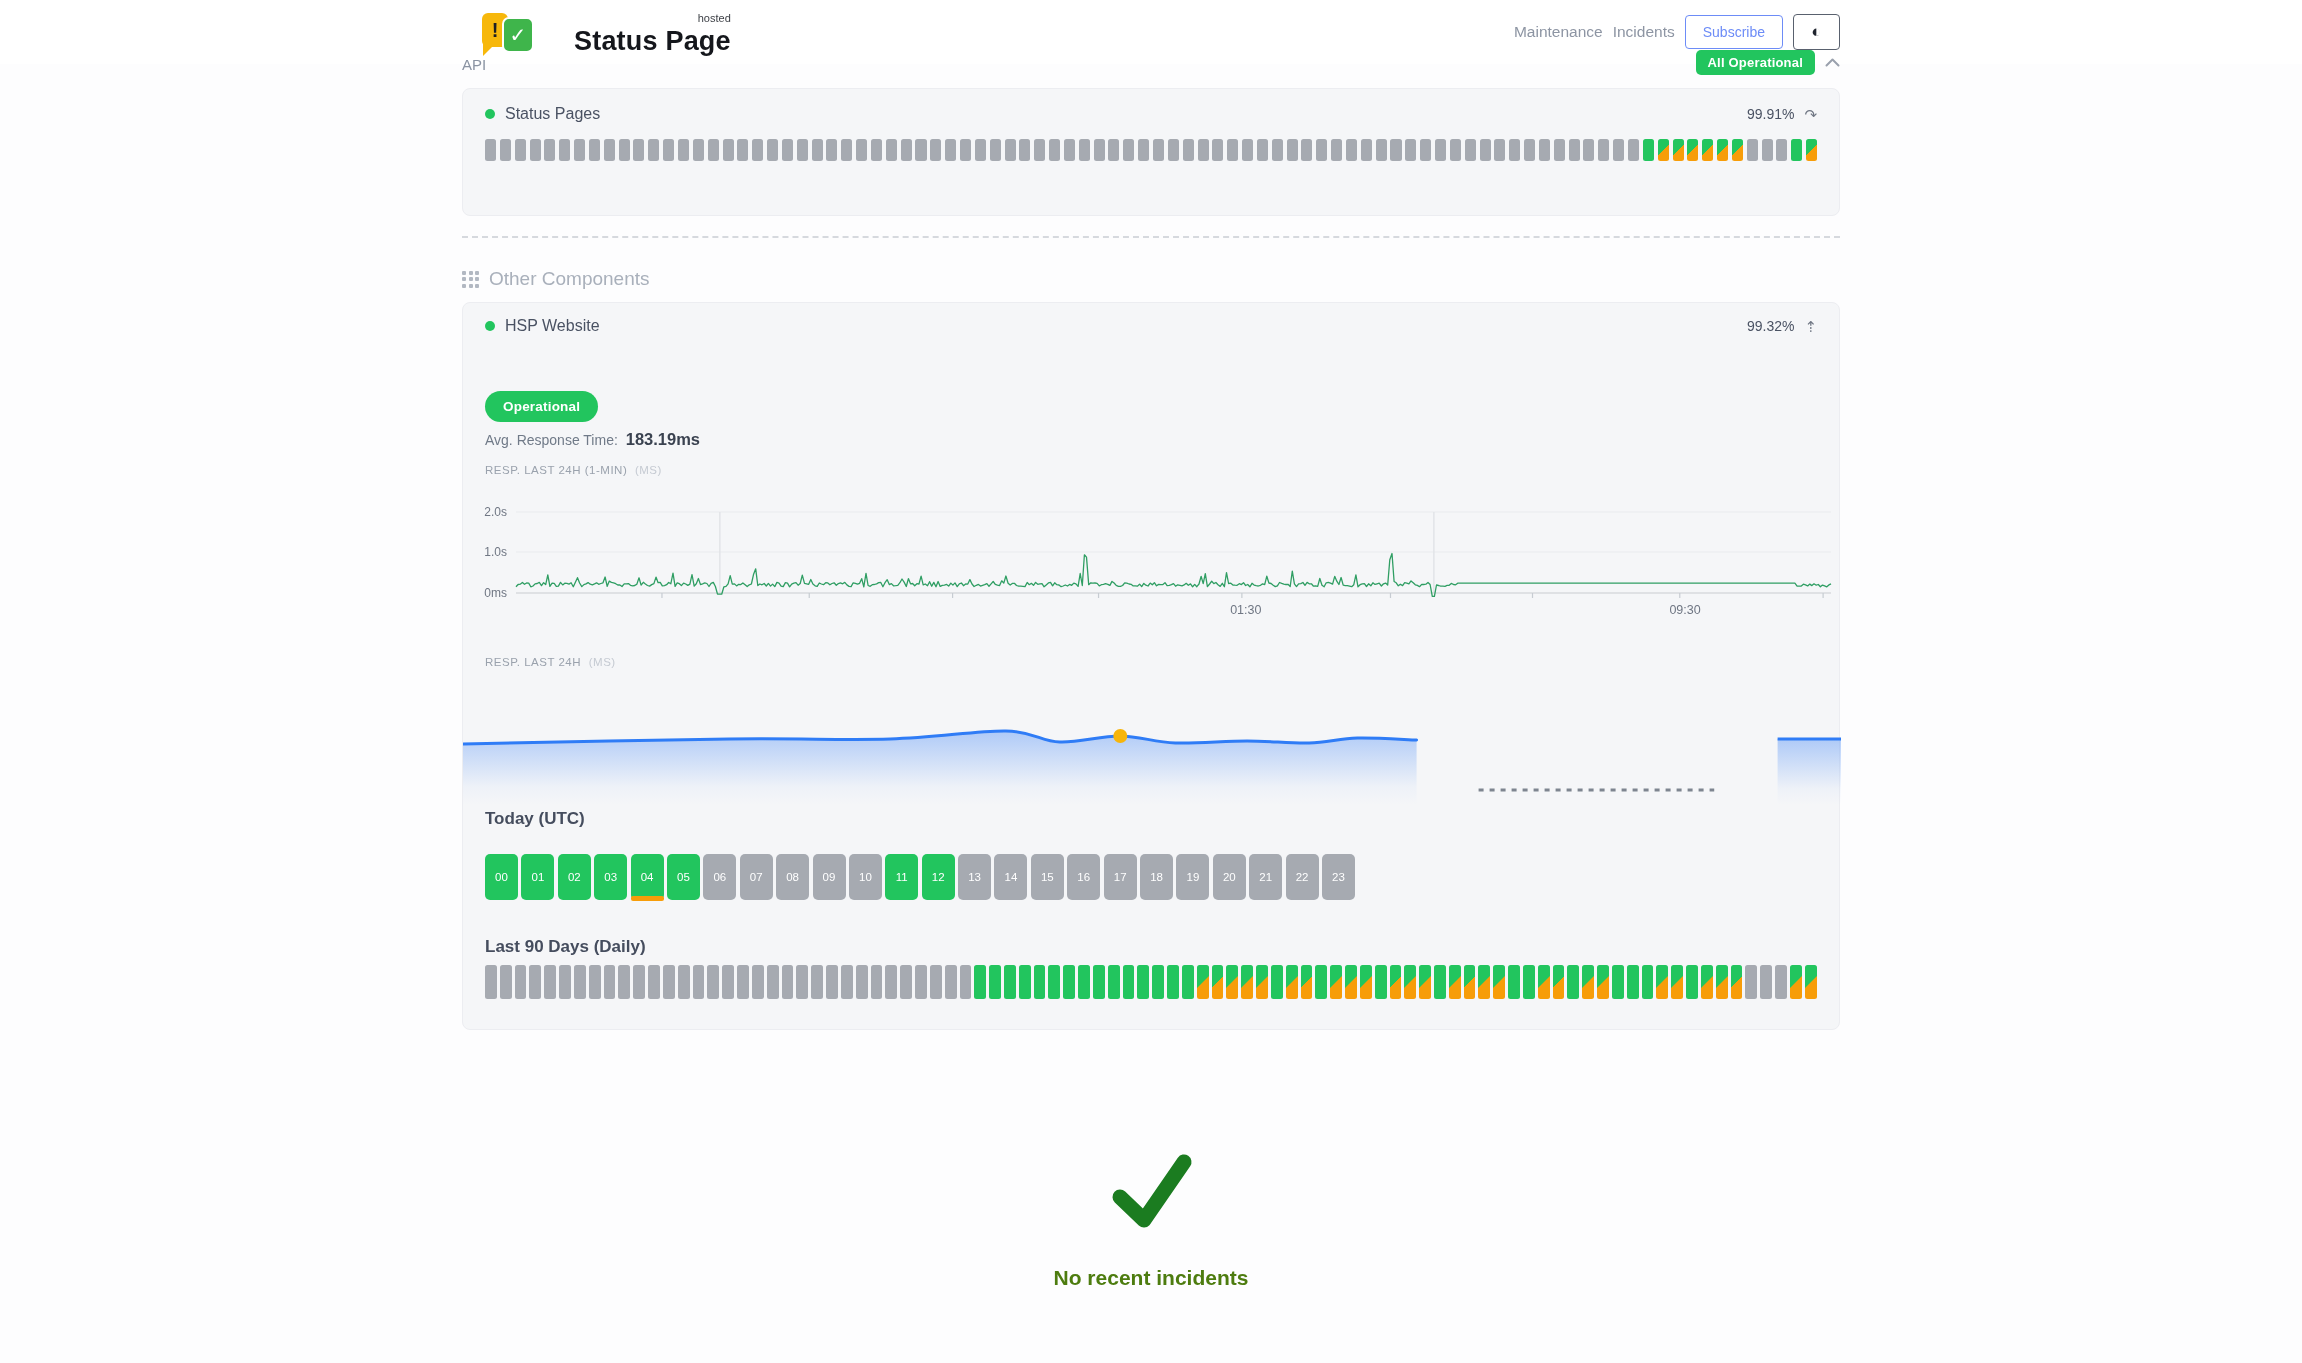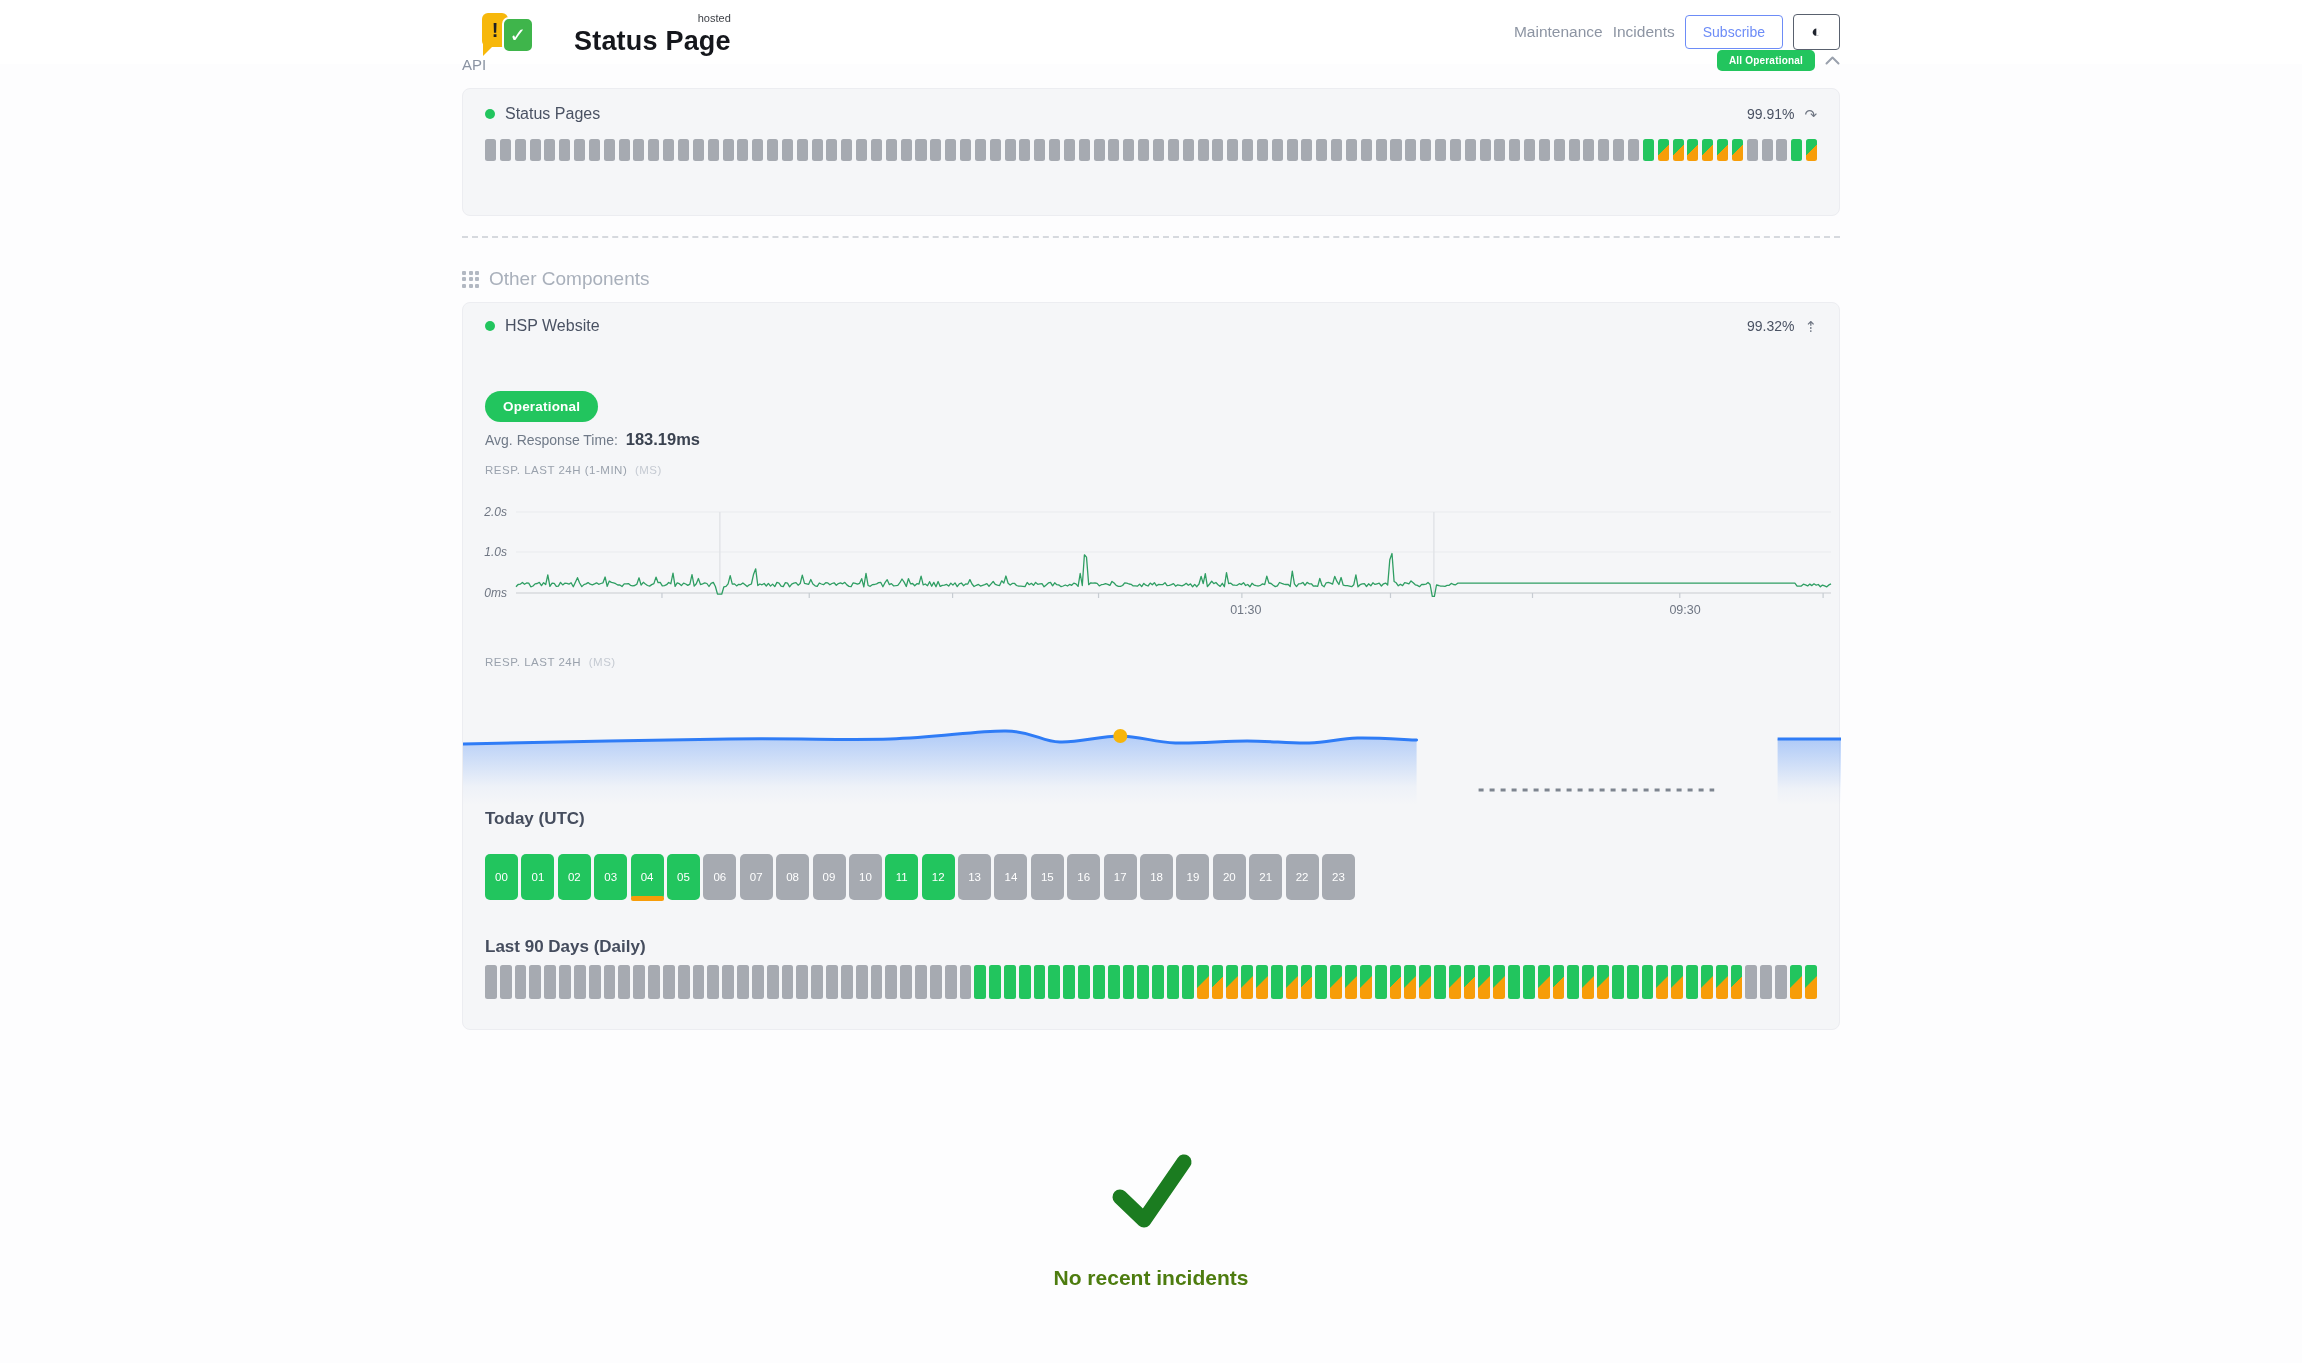--- a/index.html
+++ b/index.html
@@ -25,21 +25,21 @@
   .nav-right { position:absolute; right:462px; top:0; height:64px; display:flex; align-items:center; gap:10px; }
   .nav-link { font-size:15.5px; color:#8d95a3; cursor:pointer; }
   .btn-subscribe { border:1.5px solid #6d8cf7; color:#6d8cf7; background:transparent; border-radius:4px;
       font-size:14px; padding:8px 17px; cursor:pointer; font-family:inherit;text-align:center; }
   .btn-theme { border:1.5px solid #59616e; background:#fff; border-radius:4px; width:47px; height:36px;
       display:flex; align-items:center; justify-content:center; cursor:pointer; font-size:17px; color:#1f242e; }
 
   
   .api-label { position:absolute; top:56px; left:0; font-size:15px; color:#8a93a2; }
   .overall-wrap { position:absolute; top:50px; right:0; display:flex; align-items:center; gap:10px; }
-  .overall-badge { background:#22c55e; color:#fff; font-size:10px; font-weight:700; letter-spacing:.2px;
+  .overall-badge { background:#22c55e; color:#fff; font-size:13px; font-weight:700; letter-spacing:.2px;
       padding:5px 12px; border-radius:5px; }
   .chev-up { cursor:pointer; display:flex; align-items:center; }
 
   
   .card { position:absolute; background:#f5f6f8; border:1px solid #ecedf1; border-radius:8px; }
   .card-api { top:88px; height:128px; width:1378px; }
   .card-hsp { top:302px; height:728px; width:1378px; }
   .comp-row { position:absolute; left:22px; right:22px; display:flex; align-items:center; }
   .dot { width:10px; height:10px; border-radius:50%; background:#22c55e; margin-right:10px; flex:none; }
   .comp-name { font-size:16px; color:#4a5263; font-weight:500; }
@@ -65,21 +65,21 @@
   .hsp-row { top:14px; }
   .status-badge { position:absolute; left:22px; top:88px; background:#22c55e; color:#fff; border-radius:999px;
       font-size:13.5px; font-weight:700; padding:8px 18px; letter-spacing:.2px; }
   .avg-row { position:absolute; left:22px; top:127px; font-size:14px; color:#707a88; }
   .avg-row b { font-size:16.5px; color:#3a4250; font-weight:700; margin-left:4px; }
   .chart-label { position:absolute; left:22px; font-size:11.5px; letter-spacing:.5px; color:#9aa2ad; }
   .chart-label .unit { color:#c5cad2; margin-left:4px; }
   .cl1 { top:161px; } .cl2 { top:353px; }
 
   .chart1-wrap { position:absolute; left:0; top:196px; width:1378px; height:150px; }
-  .ytick { position:absolute; width:44px; text-align:right; font-size:12px; color:#6f7683;font-style:italic; }
+  .ytick { position:absolute; width:44px; text-align:right; font-size:12px; color:#6f7683; }
   .xtick { position:absolute; top:104px; font-size:12.5px; color:#6f7683; transform:translateX(-50%); }
   .chart2-wrap { position:absolute; left:0; top:394px; width:1378px; height:112px; }
 
   .block-title { position:absolute; left:22px; font-size:17px; font-weight:600; color:#454d5e; }
   .t-today { top:506px; } .t-90 { top:634px; }
   .hours-row { position:absolute; left:22px; top:551px; display:flex; gap:3.4px; }
   .hour { position:relative; width:33px; height:46px; border-radius:5px; background:#a6aab1;
       display:flex; align-items:center; justify-content:center; font-size:11.5px; color:#fff; cursor:pointer; }
   .hour.on { background:#22c55e; }
   .hour .pstrip { position:absolute; left:0; right:0; bottom:-1px; height:5px; background:#f79d09; border-radius:2px; }

